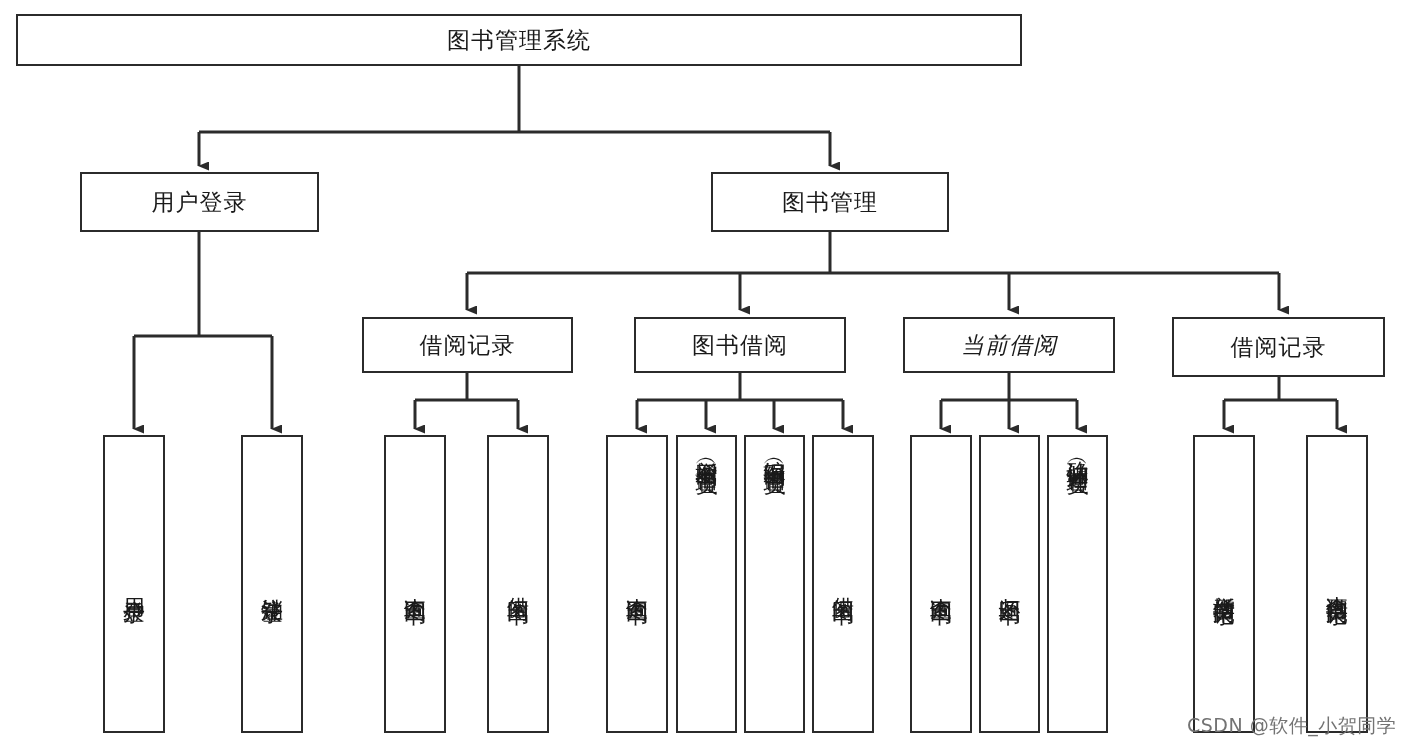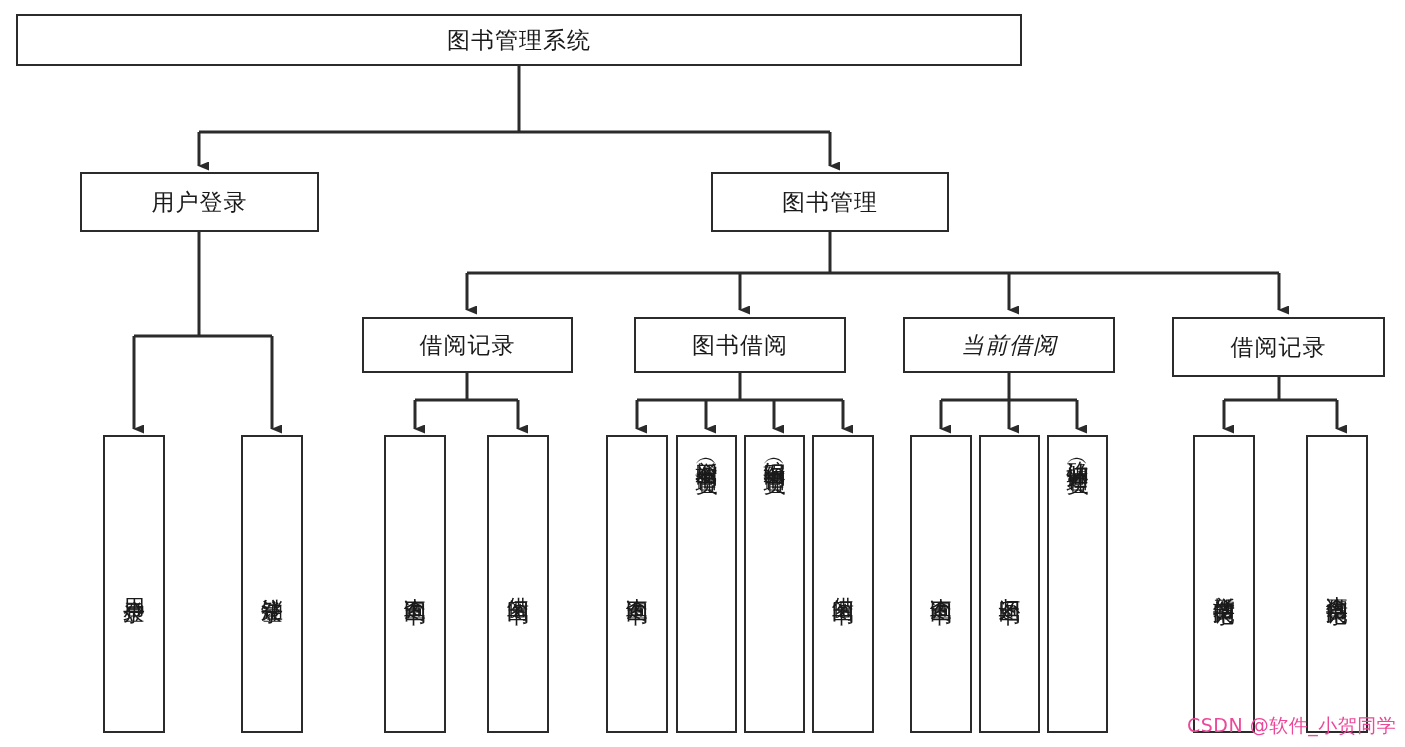--- a/index.html
+++ b/index.html
@@ -56,21 +56,21 @@
     letter-spacing: 2px;
     text-align: center;
     white-space: nowrap;
   }
   .node.v.mid {
     align-items: center;
     padding-top: 0;
   }
   .watermark {
     position: absolute;
-    color: #ec4899;
+    color: #737373;
     font-size: 19px;
     white-space: nowrap;
     letter-spacing: 0.5px;
   }
 </style>
 </head>
 <body>
 
 <div id="canvas">
 

